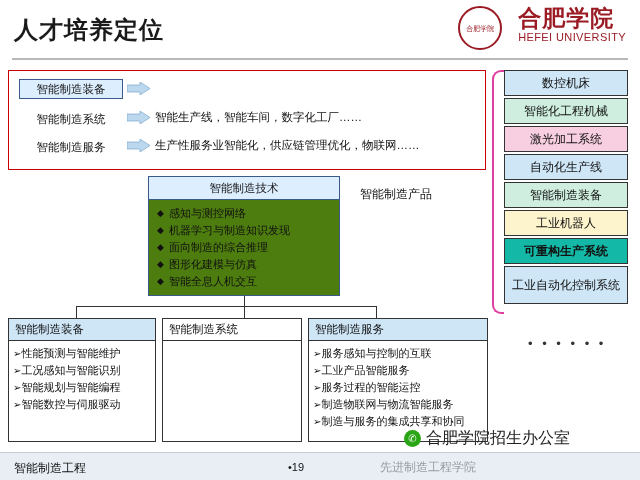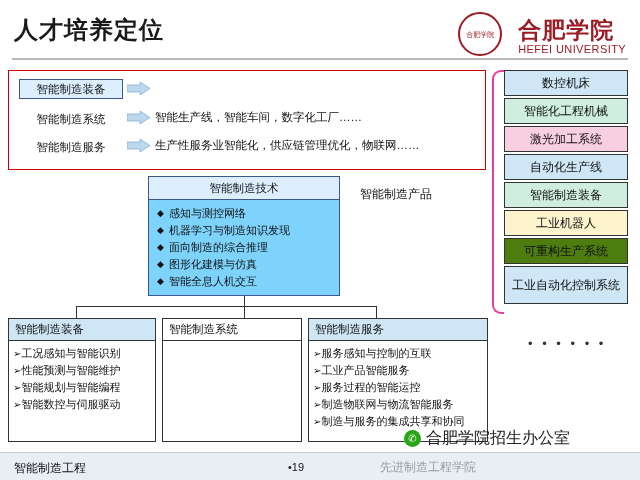--- a/index.html
+++ b/index.html
@@ -45,21 +45,21 @@
     width: 616px;
     height: 2px;
     background: #b9b9b9;
   }
   .logo-wrap {
     position: absolute;
     right: 14px;
     top: 6px;
     height: 50px;
     display: flex;
-    align-items: flex-end;
+    align-items: flex-start;
     gap: 16px;
   }
   .logo-seal {
     width: 44px;
     height: 44px;
     border-radius: 50%;
     border: 2px solid #9b1b24;
     display: flex;
     align-items: center;
     justify-content: center;
@@ -129,21 +129,21 @@
 
   
   .tech-box {
     position: absolute;
     left: 148px;
     top: 176px;
     width: 192px;
     height: 120px;
     border: 1px solid #3a5a8c;
     box-sizing: border-box;
-    background: #7dd3fc;
+    background: #4d7c0f;
   }
   .tech-head {
     height: 22px;
     background: #ddeeff;
     border-bottom: 1px solid #3a5a8c;
     display: flex;
     align-items: center;
     justify-content: center;
     font-size: 11.5px;
     color: #111;
@@ -375,36 +375,36 @@
   <div class="product-label">智能制造产品</div>
 
   <div class="brace"></div>
   <div class="right-col">
     <div class="rc-item" style="background:#cfe6f7;height:26px;">数控机床</div>
     <div class="rc-item" style="background:#cfeee0;height:26px;">智能化工程机械</div>
     <div class="rc-item" style="background:#f8cfe0;height:26px;">激光加工系统</div>
     <div class="rc-item" style="background:#cfe6f7;height:26px;">自动化生产线</div>
     <div class="rc-item" style="background:#cfeee0;height:26px;">智能制造装备</div>
     <div class="rc-item" style="background:#fdf3cc;height:26px;">工业机器人</div>
-    <div class="rc-item" style="background:#4d7c0f;height:26px;">可重构生产系统</div>
+    <div class="rc-item" style="background:#14b8a6;height:26px;font-weight:bold;">可重构生产系统</div>
     <div class="rc-item" style="background:#cfe6f7;height:38px;">工业自动化控制系统</div>
   </div>
   <div class="dots">• • • • • •</div>
 
   <div class="conn" style="left:244px; top:296px; width:1px; height:10px;"></div>
   <div class="conn" style="left:76px; top:306px; width:300px; height:1px;"></div>
   <div class="conn" style="left:76px; top:306px; width:1px; height:12px;"></div>
   <div class="conn" style="left:244px; top:306px; width:1px; height:12px;"></div>
   <div class="conn" style="left:376px; top:306px; width:1px; height:12px;"></div>
 
   <div class="panel" style="left:8px; width:148px; height:124px;">
     <div class="panel-head" style="background:#cfe6f7;">智能制造装备</div>
     <div class="panel-body">
+      <div class="p-li"><span class="arrow">➢</span><span>性能预测与智能维护</span></div>
       <div class="p-li"><span class="arrow">➢</span><span>工况感知与智能识别</span></div>
-      <div class="p-li"><span class="arrow">➢</span><span>性能预测与智能维护</span></div>
       <div class="p-li"><span class="arrow">➢</span><span>智能规划与智能编程</span></div>
       <div class="p-li"><span class="arrow">➢</span><span>智能数控与伺服驱动</span></div>
     </div>
   </div>
 
   <div class="panel" style="left:162px; width:140px; height:124px;">
     <div class="panel-head" style="background:#ffffff;">智能制造系统</div>
   </div>
 
   <div class="panel" style="left:308px; width:180px; height:124px;">

